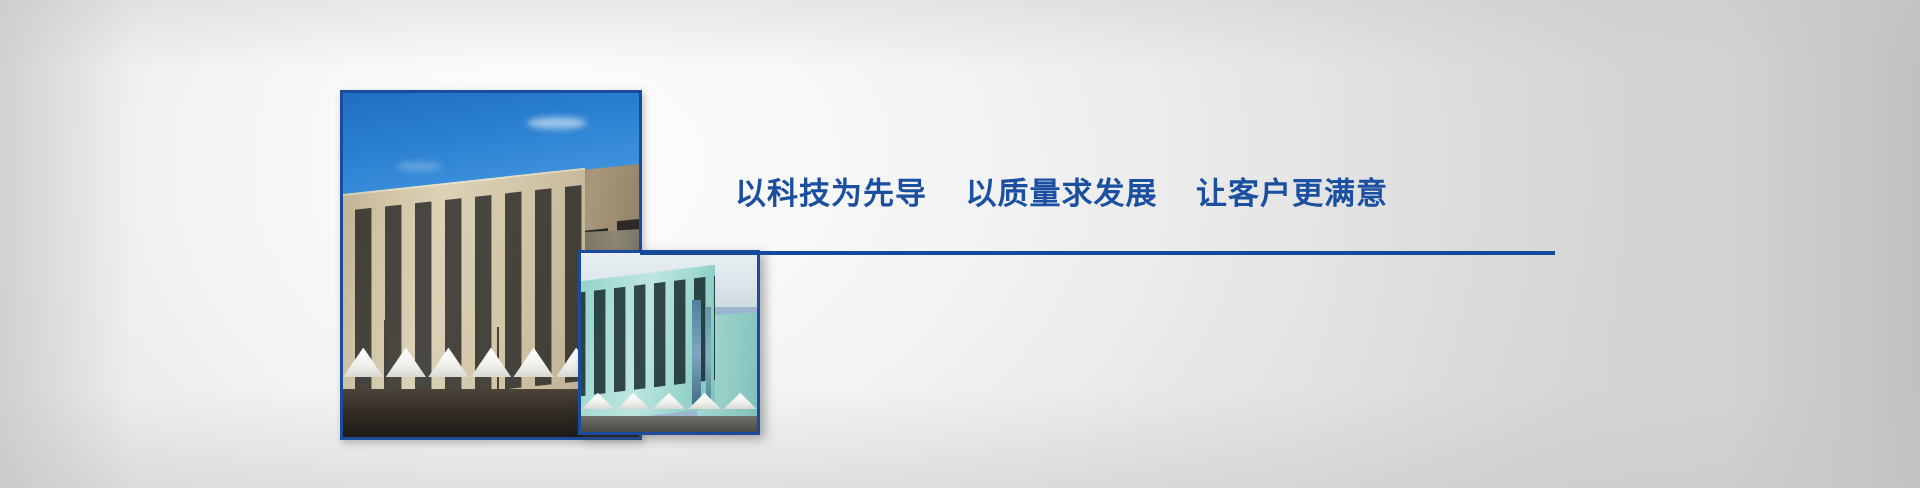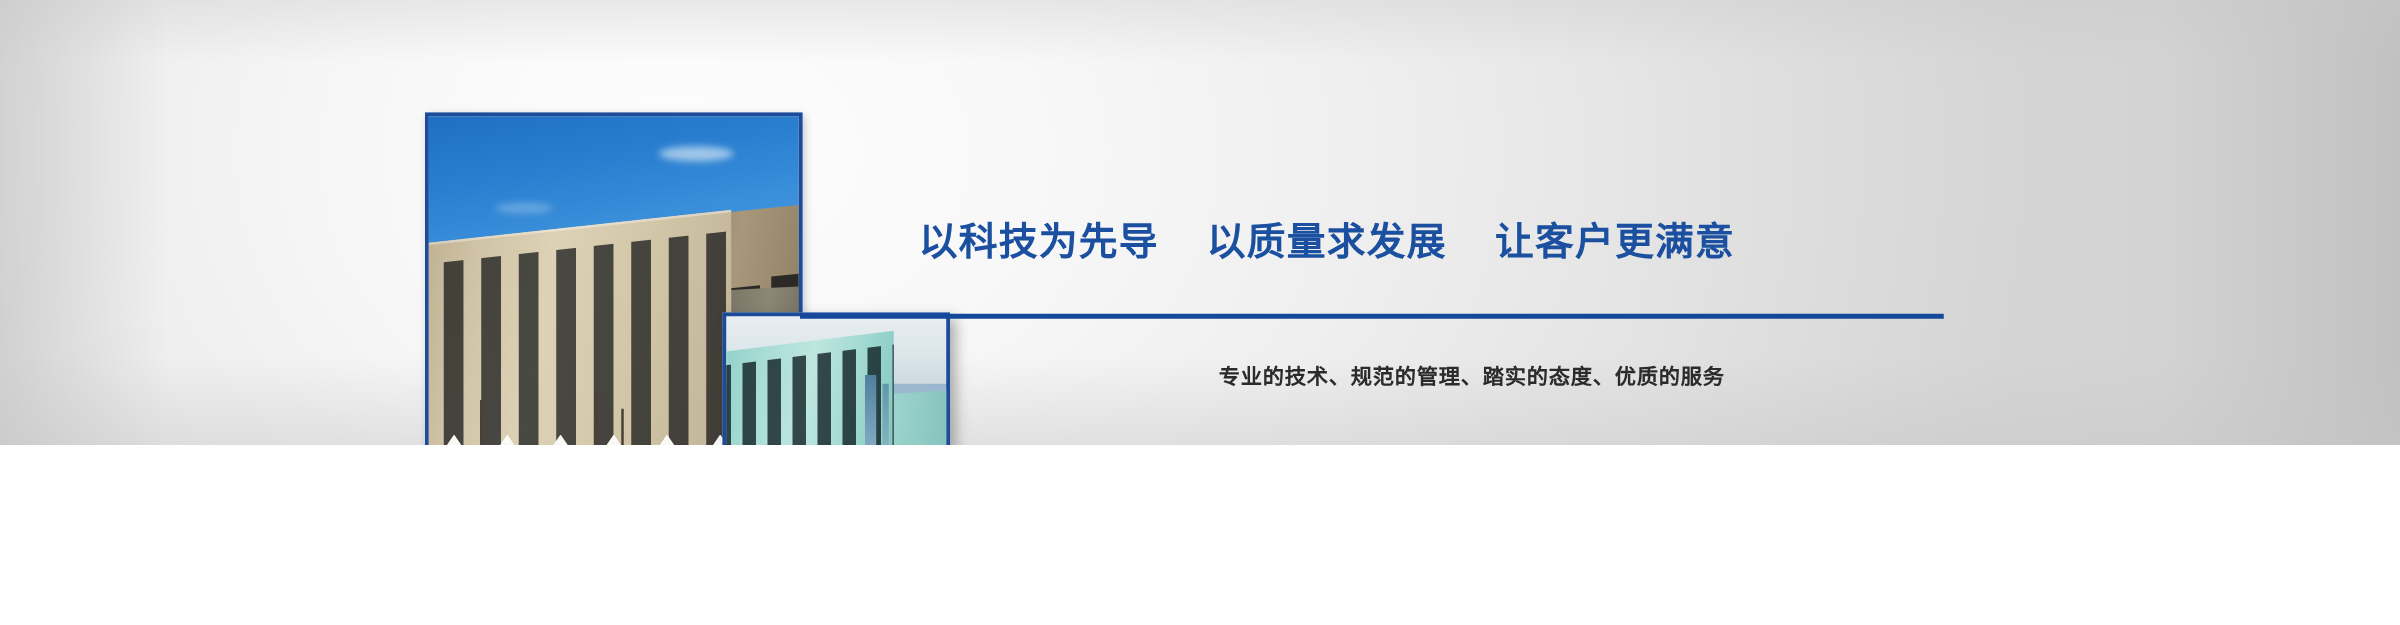--- a/index.html
+++ b/index.html
@@ -9,21 +9,21 @@
     background: #ffffff;
   }
   body {
     font-family: "Liberation Sans", "DejaVu Sans", sans-serif;
   }
 
   
   #banner {
     position: relative;
     width: 1920px;
-    height: 356px;
+    height: 488px;
     overflow: hidden;
     background:
       radial-gradient(ellipse 1100px 760px at 28% 34%,
           #fdfdfd 0%, #f8f8f8 26%, #efefef 50%, #e4e4e4 72%, #d8d8d8 100%),
       linear-gradient(135deg, #e9e9e9 0%, #f7f7f7 32%, #ededed 66%, #d4d4d4 100%);
   }
   
   #banner::before {
     content: "";
     position: absolute;
@@ -318,15 +318,14 @@
         <div class="tent"></div>
       </div>
       <div class="ground" style="height:9%;background:linear-gradient(180deg,#6f6f6c 0%,#4a4a47 100%);"></div>
     </div>
   </div>
 
   <div id="headline">以科技为先导    以质量求发展    让客户更满意</div>
 
   <div id="divider"></div>
 
-  <div id="subhead">专业的技术、规范的管理、踏实的态度、优质的服务</div>
 
 </div>
 
 </body></html>

